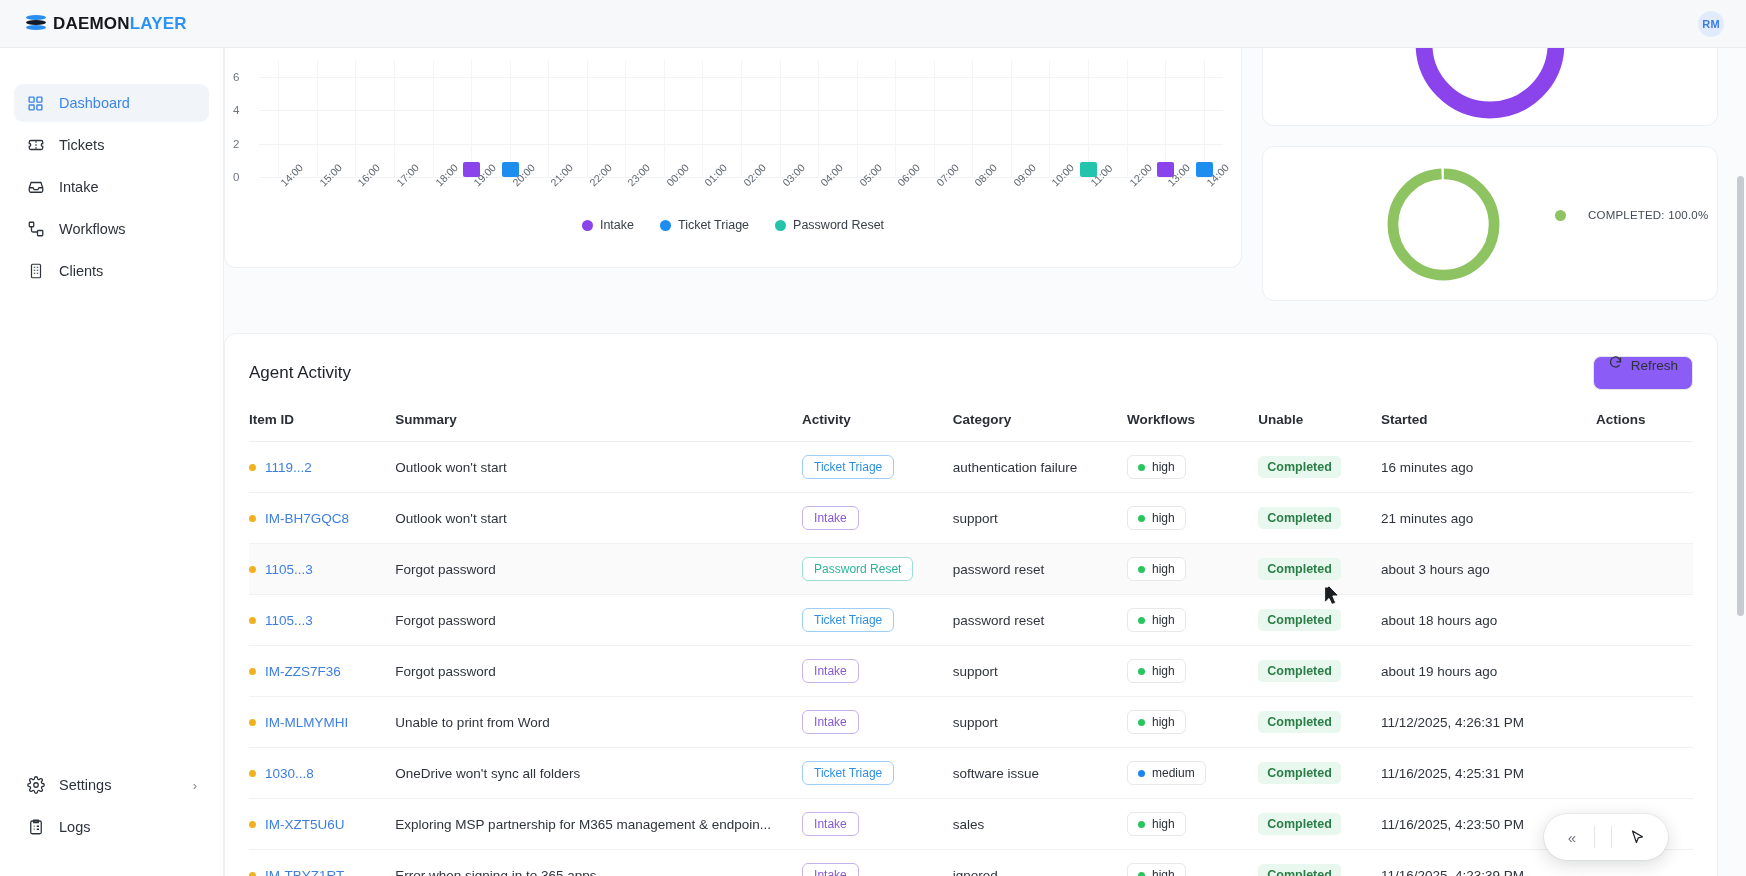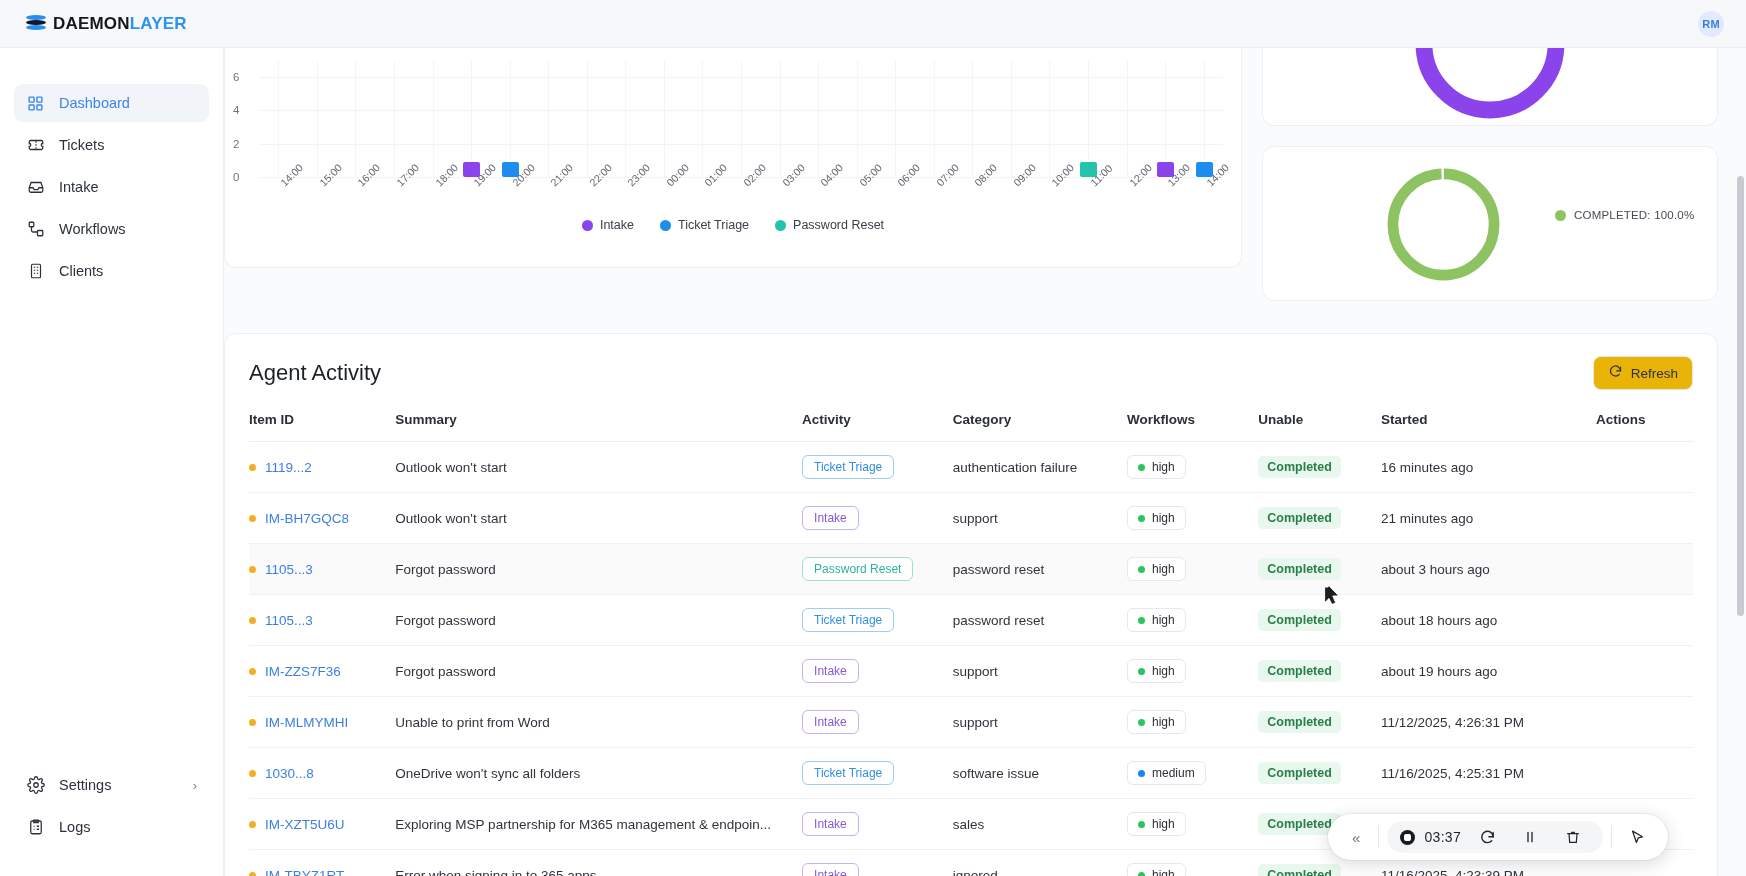--- a/index.html
+++ b/index.html
@@ -104,33 +104,33 @@
     transform: rotate(-45deg); transform-origin: left top;
     white-space: nowrap;
   }
   .legend { display: flex; justify-content: center; align-items: center; gap: 26px; margin-top: -2px; }
   .legend-item { display: flex; align-items: center; gap: 7px; font-size: 12.5px; color: #3a4049; }
   .legend-dot { width: 11px; height: 11px; border-radius: 50%; }
 
   
   .donut-wrap-top { position: absolute; left: 50%; transform: translateX(-50%); top: -88px; }
   .donut-wrap-bot { position: absolute; left: 118px; top: 15px; }
-  .donut-legend-bot { position: absolute; left: 292px; top: 62px; display: flex; align-items: center; gap: 8px; }
+  .donut-legend-bot { position: absolute; left: 292px; top: 62px; display: flex; align-items: center; gap: 22px; }
   .donut-legend-bot .ld { width: 11px; height: 11px; border-radius: 50%; background: #8ec361; }
   .donut-legend-bot span { font-size: 11.5px; color: #454b54; letter-spacing: .2px; }
 
   
   .activity-card { margin-top: 32px; padding: 22px 24px 0 24px; }
   .activity-head { display: flex; align-items: center; justify-content: space-between; padding-bottom: 14px; }
-  .activity-title { font-size: 22px; color: #1d2128; font-weight: 400; }
+  .activity-title { font-size: 17px; color: #1d2128; font-weight: 400; }
   .refresh-btn {
-    display: flex; align-items: center; gap: 8px;
-    height: 34px; padding: 4px 14px;
+    display: flex; align-items: flex-end; gap: 8px;
+    height: 34px; padding: 16px 14px;
     border: 1px solid #e4e7ea; border-radius: 8px;
-    background: #eab308; cursor: pointer;
+    background: #8b5cf6; cursor: pointer;
     font-size: 13.5px; color: #2c313a;
   }
 
   table.activity { width: 100%; border-collapse: collapse; table-layout: fixed; }
   table.activity th {
     text-align: left; font-size: 13.5px; font-weight: 600; color: #2b3038;
     padding: 8px 0 14px 0; border-bottom: 1px solid #eceef1;
   }
   table.activity td {
     font-size: 13.5px; color: #2f343c; padding: 13px 0; border-bottom: 1px solid #f0f1f3;
@@ -641,40 +641,20 @@
 
       <div class="cursor-pointer">
         <svg width="17" height="22" viewBox="0 0 17 22">
           <path d="M6 1c0-.8 1-1.2 1.6-.6l7.8 8c.6.6.2 1.6-.6 1.6h-4l2.4 5.6c.3.7 0 1.5-.7 1.8l-1.4.6c-.7.3-1.5 0-1.8-.7L7 12.5l-2.8 2.8c-.6.6-1.6.2-1.6-.6V1z" fill="#1b1e23" stroke="#fff" stroke-width="1"></path>
         </svg>
       </div>
 
       <div class="recorder">
         <div class="rec-chev">«</div>
         <div class="rec-div"></div>
-        <div class="rec-pill">
-          <span class="rec-dot"></span>
-          <span class="rec-time">03:37</span>
-          <span class="rec-btn">
-            <svg width="17" height="17" viewBox="0 0 24 24" fill="none" stroke="currentColor" stroke-width="2" stroke-linecap="round">
-              <path d="M20 11A8 8 0 1 0 18 16.5"></path>
-                <path d="M20 5v6h-6"></path>
-            </svg>
-          </span>
-          <span class="rec-btn">
-            <svg width="16" height="16" viewBox="0 0 24 24" fill="none" stroke="currentColor" stroke-width="2" stroke-linecap="round">
-              <path d="M9 5v14M15 5v14"></path>
-            </svg>
-          </span>
-          <span class="rec-btn">
-            <svg width="16" height="16" viewBox="0 0 24 24" fill="none" stroke="currentColor" stroke-width="1.8" stroke-linecap="round">
-              <path d="M4 7h16M10 7V5h4v2M6 7l1 13h10l1-13"></path>
-            </svg>
-          </span>
-        </div>
         <div class="rec-div"></div>
         <span class="rec-btn">
           <svg width="17" height="17" viewBox="0 0 24 24" fill="none" stroke="#22262c" stroke-width="1.8" stroke-linejoin="round">
             <path d="M5 3l14 8-6 1.6L10.5 19 5 3z"></path>
           </svg>
         </span>
       </div>
 
     </div>
   </div>

